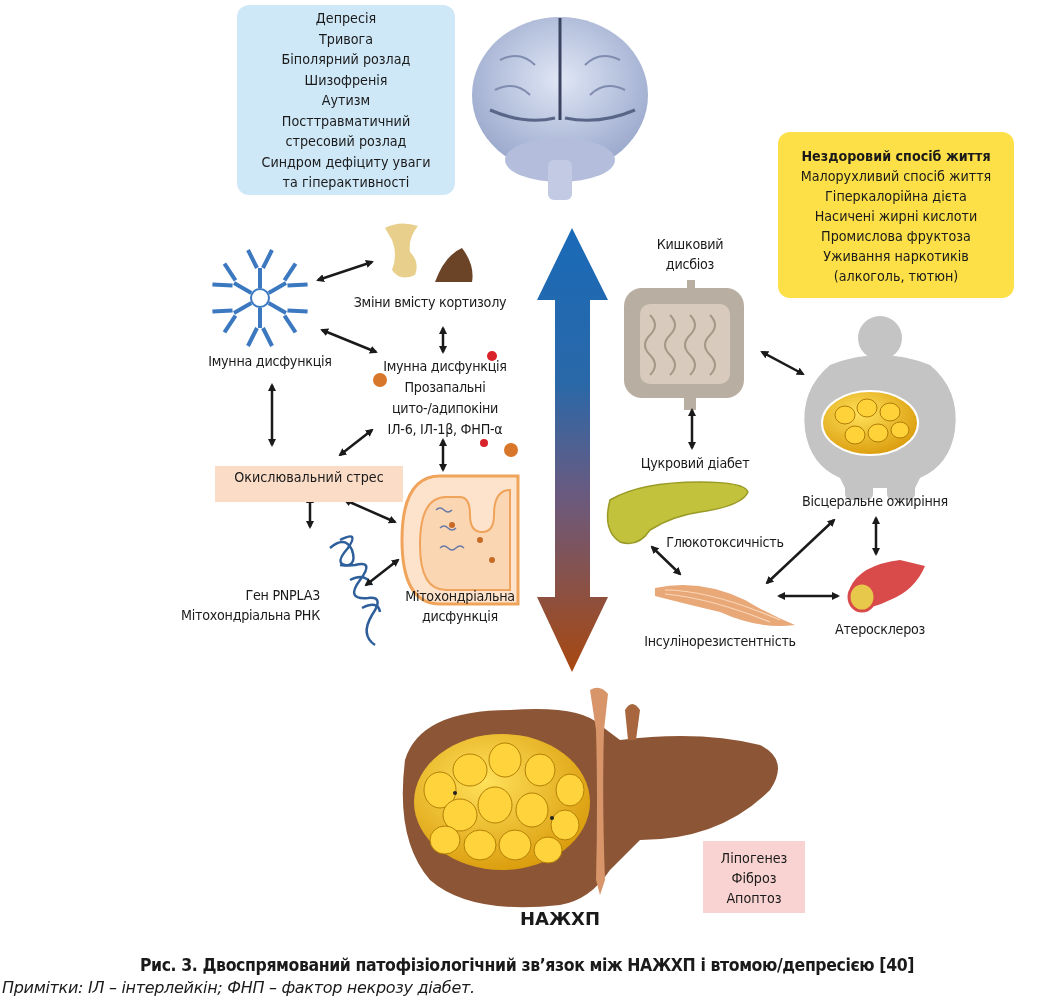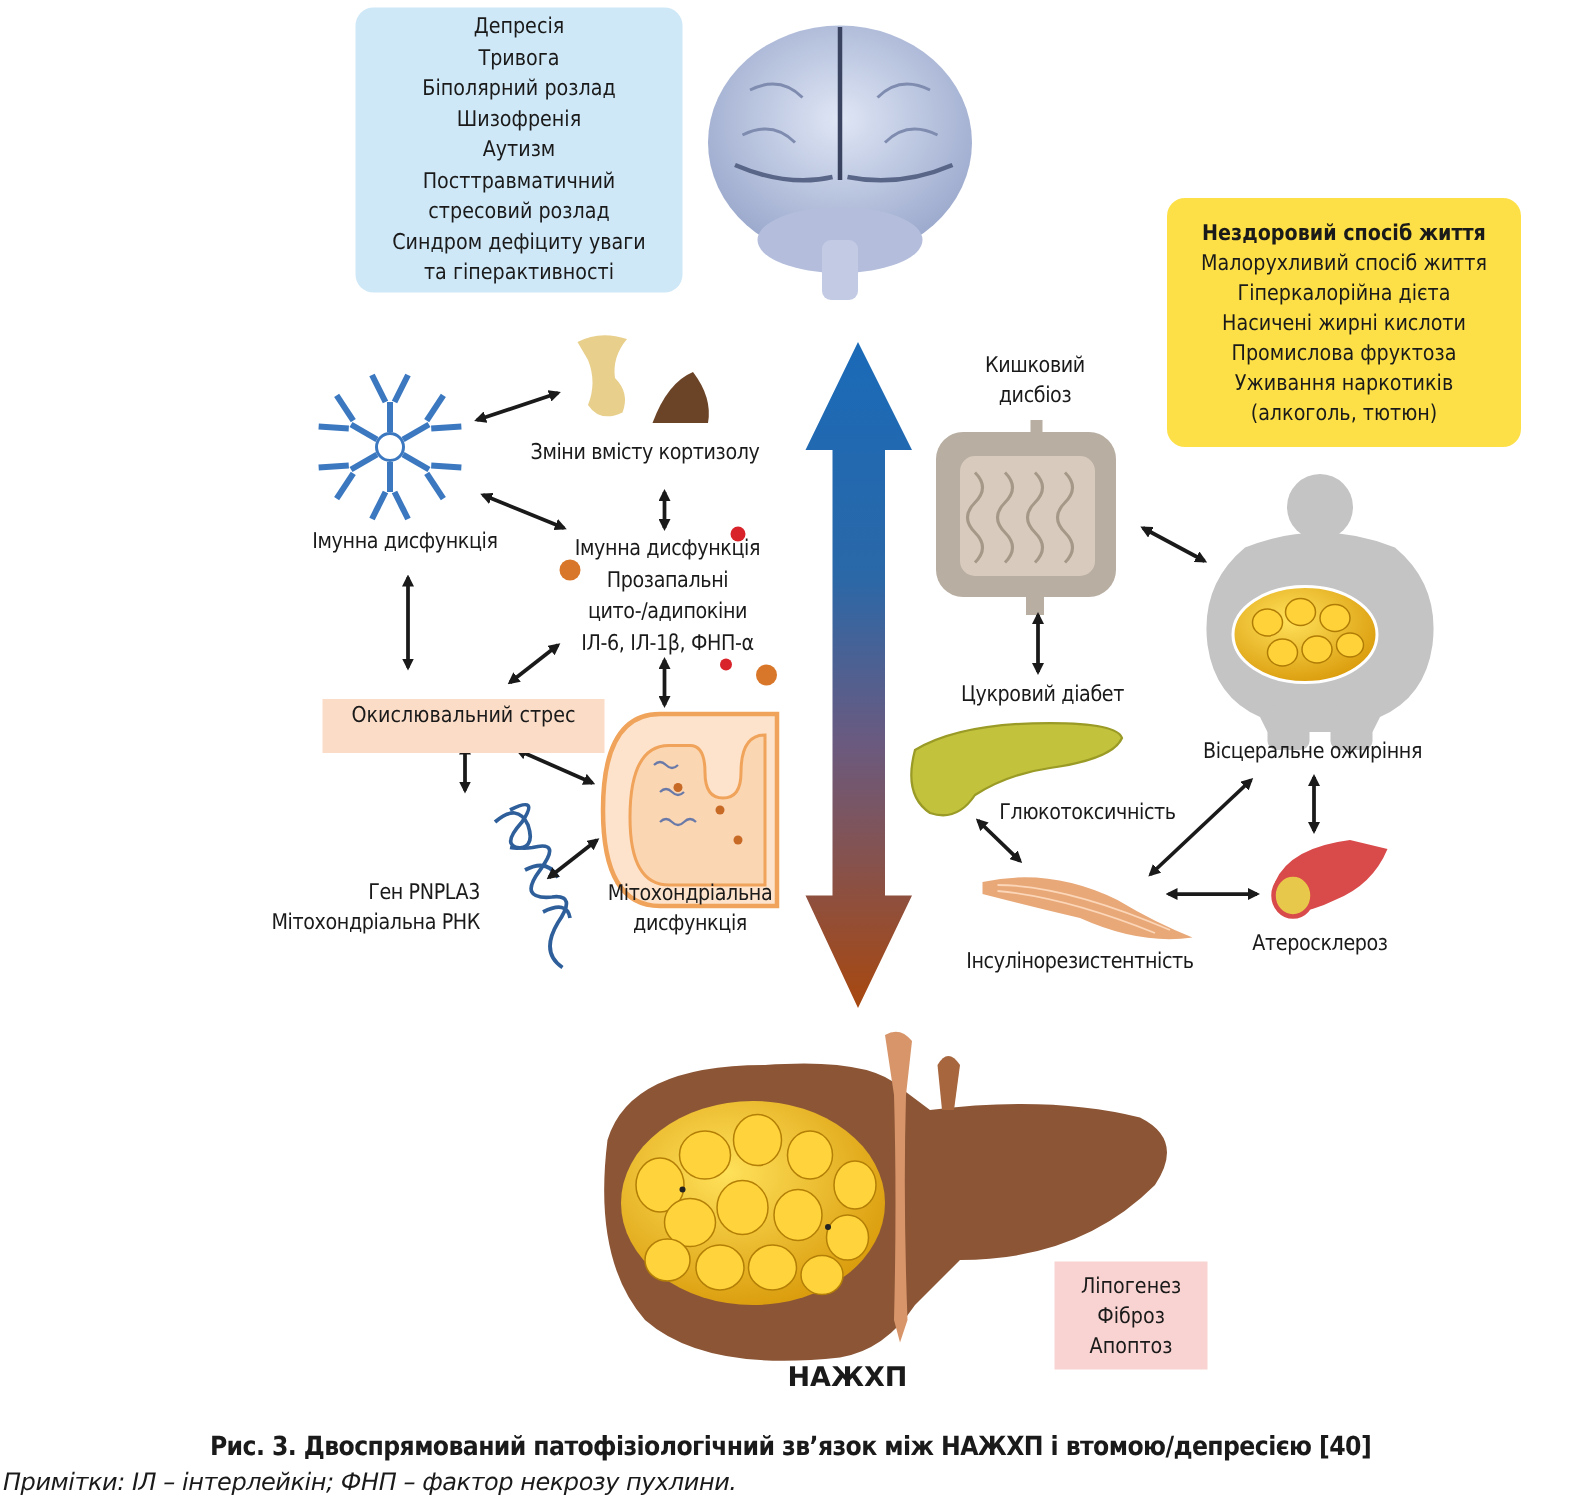--- a/index.html
+++ b/index.html
@@ -7,21 +7,21 @@
   .lbl{position:absolute;font-size:14.5px;line-height:20px;text-align:center;white-space:nowrap;font-family:"DejaVu Sans",sans-serif;letter-spacing:-0.3px;transform:scaleX(0.88);transform-origin:center top;}
   .box-blue{position:absolute;left:237px;top:5px;width:218px;height:190px;background:#cfe8f8;border-radius:12px;}
   .box-blue .lines{position:absolute;left:0;right:0;top:3px;text-align:center;font-size:14.5px;line-height:20.5px;font-family:"DejaVu Sans",sans-serif;transform:scaleX(0.88);}
   .box-pink{position:absolute;left:778px;top:132px;width:236px;height:166px;background:#fde047;border-radius:12px;}
   .box-pink .lines{position:absolute;left:-10px;right:-10px;top:14px;text-align:center;font-size:14.5px;line-height:20px;font-family:"DejaVu Sans",sans-serif;transform:scaleX(0.88);}
   .box-pink .ttl{font-weight:bold;}
   .tag-ox{position:absolute;left:215px;top:466px;width:188px;height:36px;background:#fbdcc7;}
   .tag-ox span{display:block;text-align:center;font-size:14.5px;line-height:22px;font-family:"DejaVu Sans",sans-serif;transform:scaleX(0.88);}
   .box-liver{position:absolute;left:679px;top:841px;width:102px;height:72px;background:#f8d3d1;margin-left:24px;}
   .box-liver .lines{text-align:center;font-size:14.5px;line-height:20px;padding-top:7px;font-family:"DejaVu Sans",sans-serif;transform:scaleX(0.88);}
-  .nafld{position:absolute;left:520px;top:908px;width:90px;text-align:center;font-weight:bold;font-size:18px;font-family:"DejaVu Sans",sans-serif;}
+  .nafld{position:absolute;left:520px;top:908px;width:90px;font-weight:bold;font-size:18px;font-family:"DejaVu Sans",sans-serif;}
   .caption{position:absolute;left:0;right:4px;top:955px;text-align:center;font-weight:bold;font-size:17.5px;font-family:"DejaVu Sans Condensed","DejaVu Sans",sans-serif;letter-spacing:-0.4px;}
   .note{position:absolute;left:2px;top:978px;font-style:italic;font-size:16px;font-family:"DejaVu Sans",sans-serif;letter-spacing:-0.3px;}
   svg{position:absolute;left:0;top:0;}
 </style>
 </head>
 <body>
 
 <svg width="1058" height="1004" viewBox="0 0 1058 1004">
   <defs>
     <linearGradient id="bigArrow" x1="0" y1="0" x2="0" y2="1">
@@ -236,13 +236,13 @@
 <div class="box-liver">
   <div class="lines">
     <div>Ліпогенез</div>
     <div>Фіброз</div>
     <div>Апоптоз</div>
   </div>
 </div>
 <div class="nafld">НАЖХП</div>
 
 <div class="caption">Рис. 3. Двоспрямований патофізіологічний зв’язок між НАЖХП і втомою/депресією [40]</div>
-<div class="note">Примітки: ІЛ – інтерлейкін; ФНП – фактор некрозу пухлини.</div>
+<div class="note">Примітки: ІЛ – інтерлейкін; ФНП – фактор некрозу діабет.</div>
 
 </body></html>

